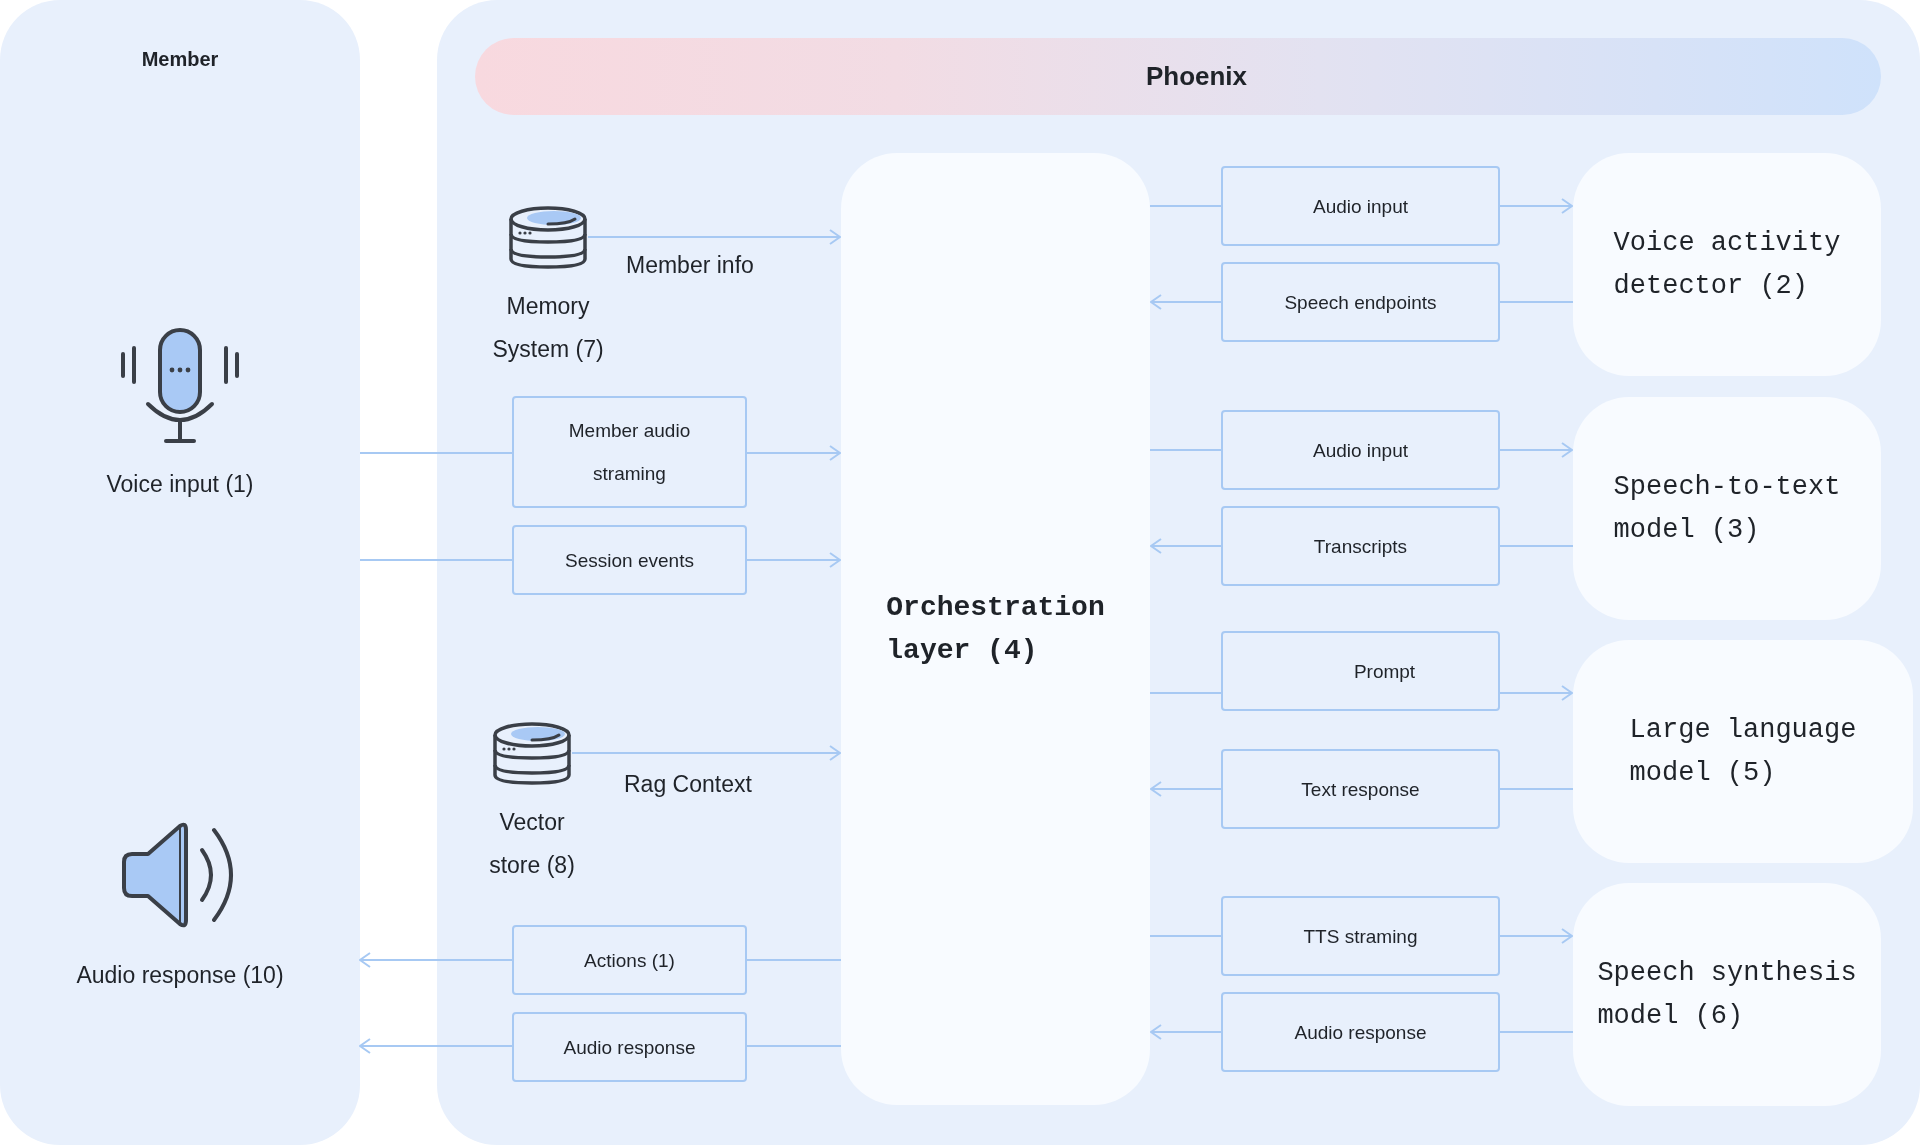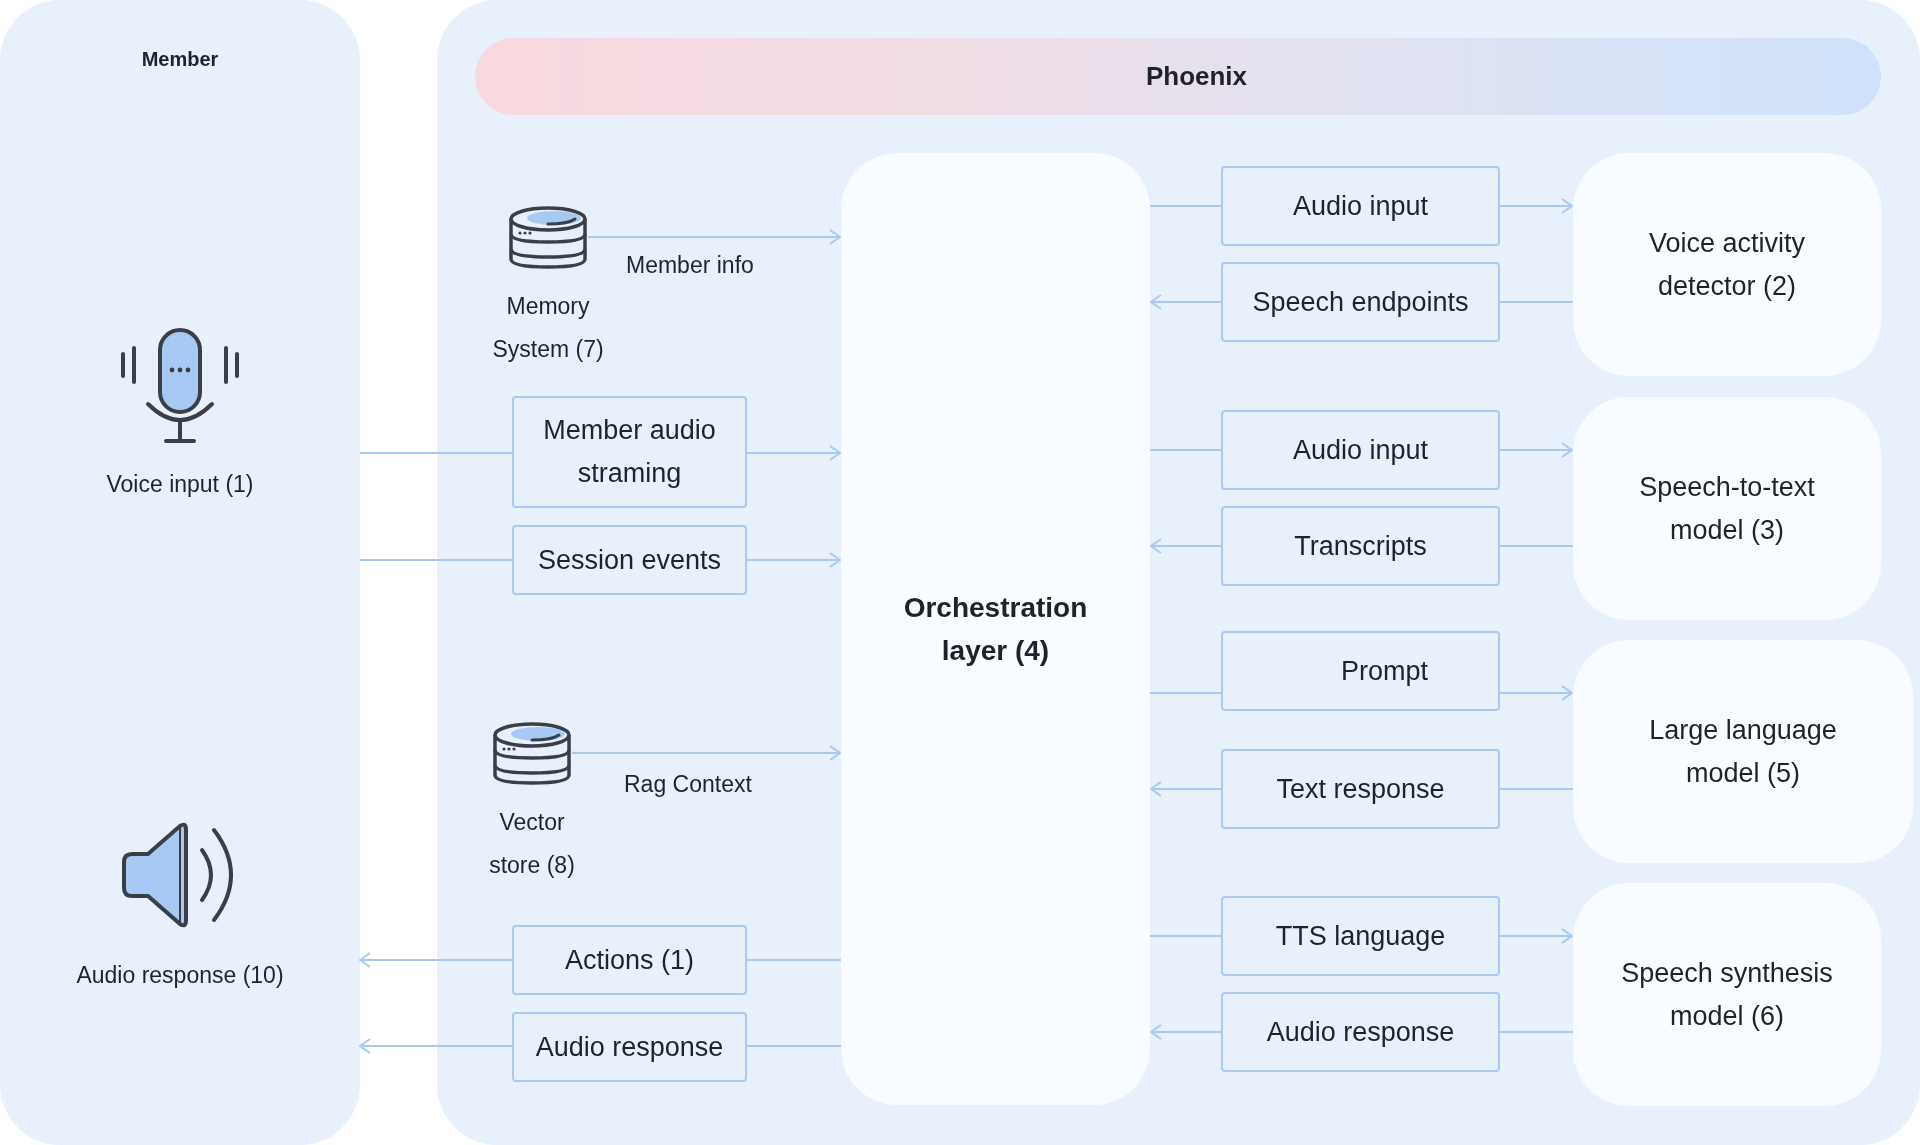--- a/index.html
+++ b/index.html
@@ -8,22 +8,22 @@
   .panel { position:absolute; background:#e8f0fc; border-radius:60px; }
   #left-panel { left:0; top:0; width:360px; height:1145px; }
   #phoenix-panel { left:437px; top:0; width:1483px; height:1145px; }
   .title-bold { font-weight:700; font-size:20px; line-height:43px; text-align:center; }
   #left-title { position:absolute; left:0; top:38px; width:360px; }
   #banner { position:absolute; left:475px; top:38px; width:1406px; height:77px; border-radius:39px;
             background:linear-gradient(90deg,#f8d9df 0%,#f2dce4 30%,#e3e2f1 60%,#cfe2fb 100%);
             display:flex; align-items:center; justify-content:center; }
   #banner span { font-weight:700; font-size:26px;margin-left:37px; }
   .label { position:absolute; font-size:23px; line-height:43px; text-align:center; white-space:nowrap; }
-  .white-box { position:absolute; background:#f8fbff; border-radius:56px; display:flex; align-items:center; justify-content:center; text-align:center; font-size:27px; line-height:43px; }
-  .pill { position:absolute; border:2px solid #a7c9f3; border-radius:4px; background:#e8f0fc; display:flex; align-items:center; justify-content:center; text-align:center; font-size:27px; line-height:43px; box-sizing:border-box; }
+  .white-box { position:absolute; background:#f8fbff; border-radius:56px; display:flex; align-items:center; justify-content:center; font-size:27px; line-height:43px;font-family:Liberation Mono, monospace; }
+  .pill { position:absolute; border:2px solid #a7c9f3; border-radius:4px; background:#e8f0fc; display:flex; align-items:center; justify-content:center; text-align:center; font-size:19px; line-height:43px; box-sizing:border-box; }
   #orch { left:841px; top:153px; width:309px; height:952px; font-weight:700; font-size:28px; }
   svg#lines { position:absolute; left:0; top:0; width:1920px; height:1145px; pointer-events:none; }
   .icon { position:absolute; }
 </style>
 </head>
 <body>
 
 <div class="panel" id="left-panel"></div>
 <div class="panel" id="phoenix-panel"></div>
 
@@ -208,18 +208,18 @@
     <div class="pill" style="left: 1221px; top: 749px; width: 279px; height: 80px;">
       <span>Text response</span>
     </div>
     <div class="white-box" style="left: 1573px; top: 883px; width: 308px; height: 223px;">
       <div>
         <div>Speech synthesis</div>
         <div>model (6)</div>
       </div>
     </div>
     <div class="pill" style="left: 1221px; top: 896px; width: 279px; height: 80px;">
-      <span>TTS language</span>
+      <span>TTS straming</span>
     </div>
     <div class="pill" style="left: 1221px; top: 992px; width: 279px; height: 80px;">
       <span>Audio response</span>
     </div>
   </div>
 
 </body></html>

